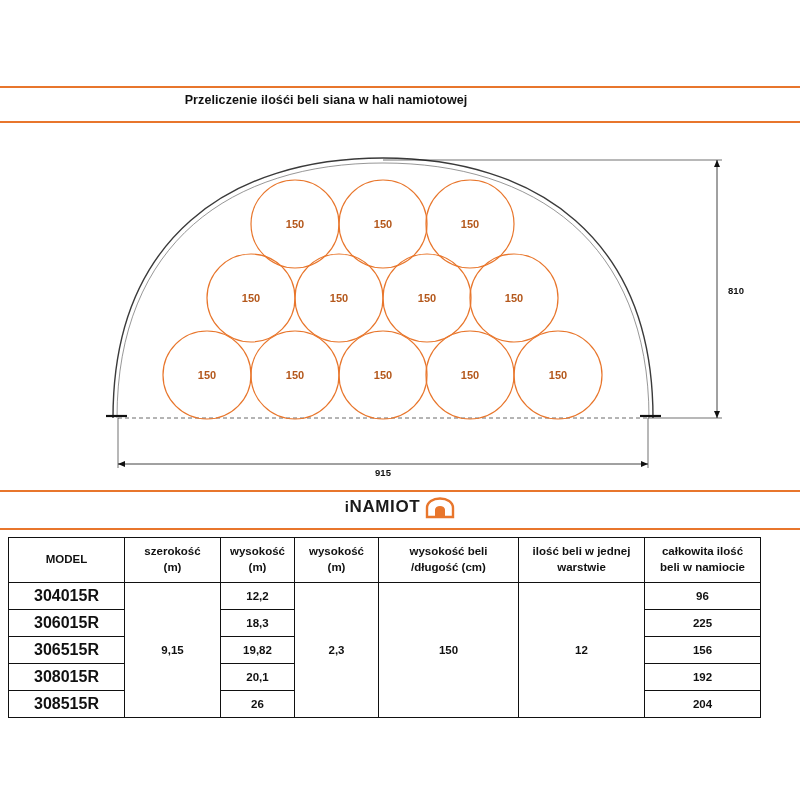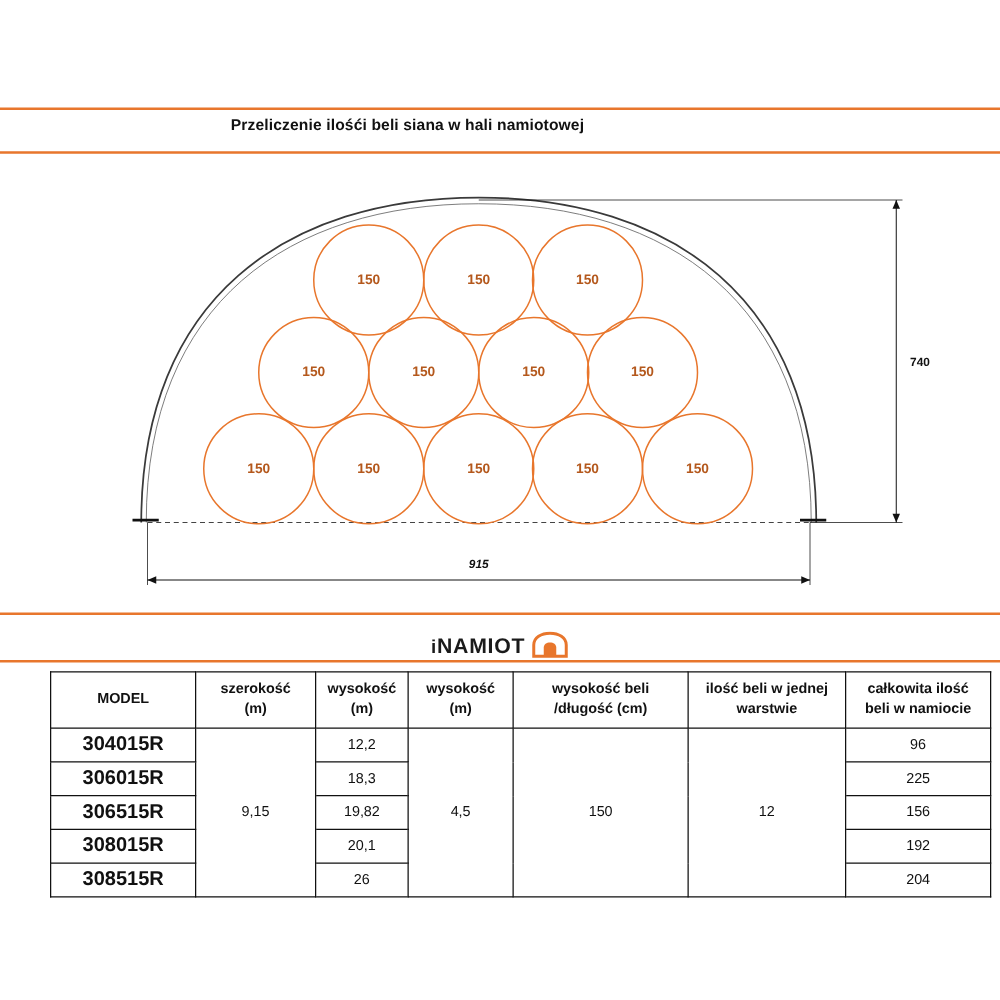--- a/index.html
+++ b/index.html
@@ -74,36 +74,36 @@
   }
 
   
   .logo-wrap {
     position: absolute;
     left: 0;
     top: 497px;
     width: 800px;
     height: 30px;
     display: flex;
-    align-items: flex-end;
+    align-items: flex-start;
     justify-content: center;
     gap: 5px;
   }
   .logo-text {
     font-size: 17px;
     font-weight: bold;
     letter-spacing: 0.6px;
     color: #1a1a1a;
   }
   .logo-text .i-small { font-size: 15px; }
 
   
   .table-wrap {
     position: absolute;
-    left: 40px;
+    left: 8px;
     top: 537px;
     width: 752px;
   }
   table.specs {
     border-collapse: collapse;
     width: 752px;
     table-layout: fixed;
   }
   table.specs th, table.specs td {
     border: 1px solid #111;
@@ -113,21 +113,21 @@
     color: #111;
     padding: 0;
   }
   table.specs th {
     font-weight: bold;
     height: 44px;
     line-height: 1.35;
   }
   table.specs td {
     height: 26px;
-    font-weight: normal;
+    font-weight: bold;
   }
   table.specs td.model {
     font-weight: bold;
     font-size: 16px;
   }
   .hdr-line2 { font-weight: bold; }
   .col-model { width: 116px; }
   .col-width { width: 96px; }
   .col-length { width: 74px; }
   .col-height { width: 84px; }
@@ -194,22 +194,22 @@
     <span class="bale-label" style="left:339px; top:170px;">150</span>
     <span class="bale-label" style="left:427px; top:170px;">150</span>
     <span class="bale-label" style="left:514px; top:170px;">150</span>
     <span class="bale-label" style="left:207px; top:247px;">150</span>
     <span class="bale-label" style="left:295px; top:247px;">150</span>
     <span class="bale-label" style="left:383px; top:247px;">150</span>
     <span class="bale-label" style="left:470px; top:247px;">150</span>
     <span class="bale-label" style="left:558px; top:247px;">150</span>
 
     
-    <span class="dim-label" style="left:736px; top:162px;">740</span>
-    <span class="dim-label" style="left:383px; top:324px;font-style:italic;">915</span>
+    <span class="dim-label" style="left:736px; top:162px;">810</span>
+    <span class="dim-label" style="left:383px; top:344px;">915</span>
   </div>
 
   <div class="rule rule-mid"></div>
 
   <div class="logo-wrap">
     <span class="logo-text"><span class="i-small">i</span><span>NAMIOT</span></span>
     <svg width="30" height="22" viewBox="0 0 30 22">
       <path d="M2 20 L2 11 C2 5, 8 1.5, 15 1.5 C22 1.5, 28 5, 28 11 L28 20 Z" fill="none" stroke="#E8762C" stroke-width="2.4"></path>
       <path d="M10 20 L10 13 C10 10.5, 12.2 9, 15 9 C17.8 9, 20 10.5, 20 13 L20 20 Z" fill="#E8762C" stroke="none"></path>
     </svg>
@@ -257,21 +257,21 @@
             <div>całkowita ilość</div>
             <div class="hdr-line2">beli w namiocie</div>
           </th>
         </tr>
       </thead>
       <tbody>
         <tr>
           <td class="model">304015R</td>
           <td rowspan="5">9,15</td>
           <td>12,2</td>
-          <td rowspan="5">4,5</td>
+          <td rowspan="5">2,3</td>
           <td rowspan="5">150</td>
           <td rowspan="5">12</td>
           <td>96</td>
         </tr>
         <tr>
           <td class="model">306015R</td>
           <td>18,3</td>
           <td>225</td>
         </tr>
         <tr>

